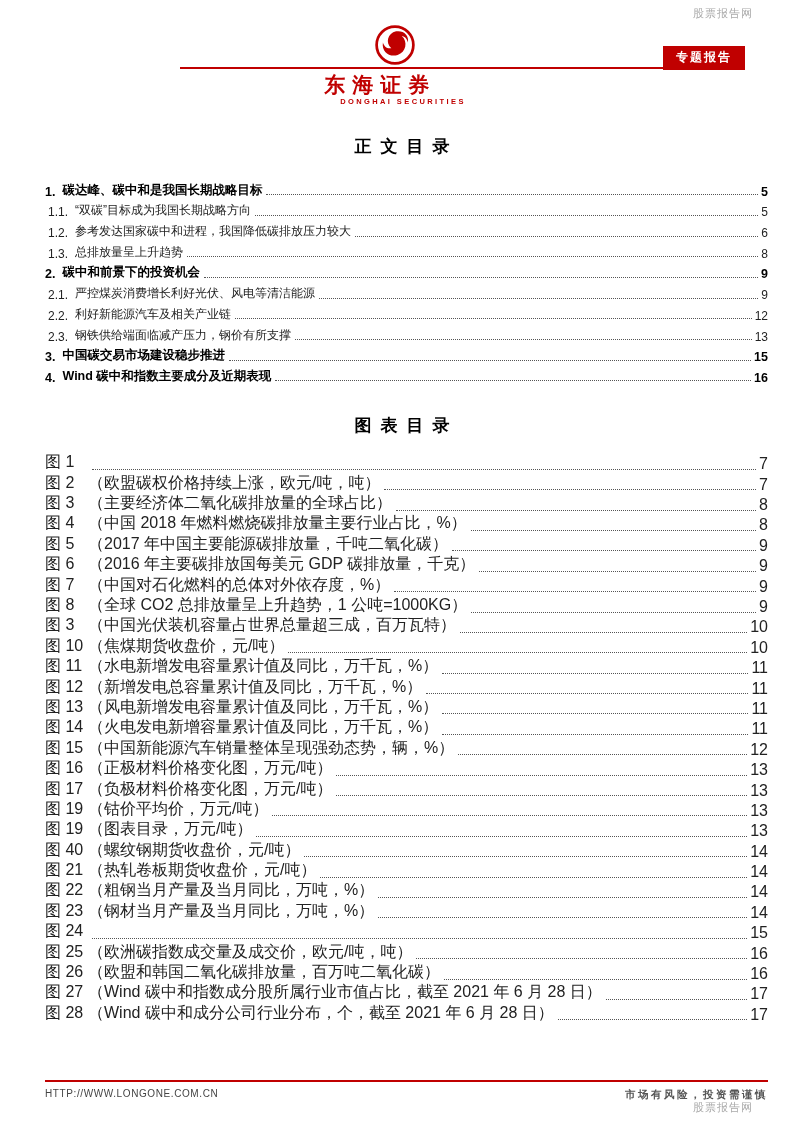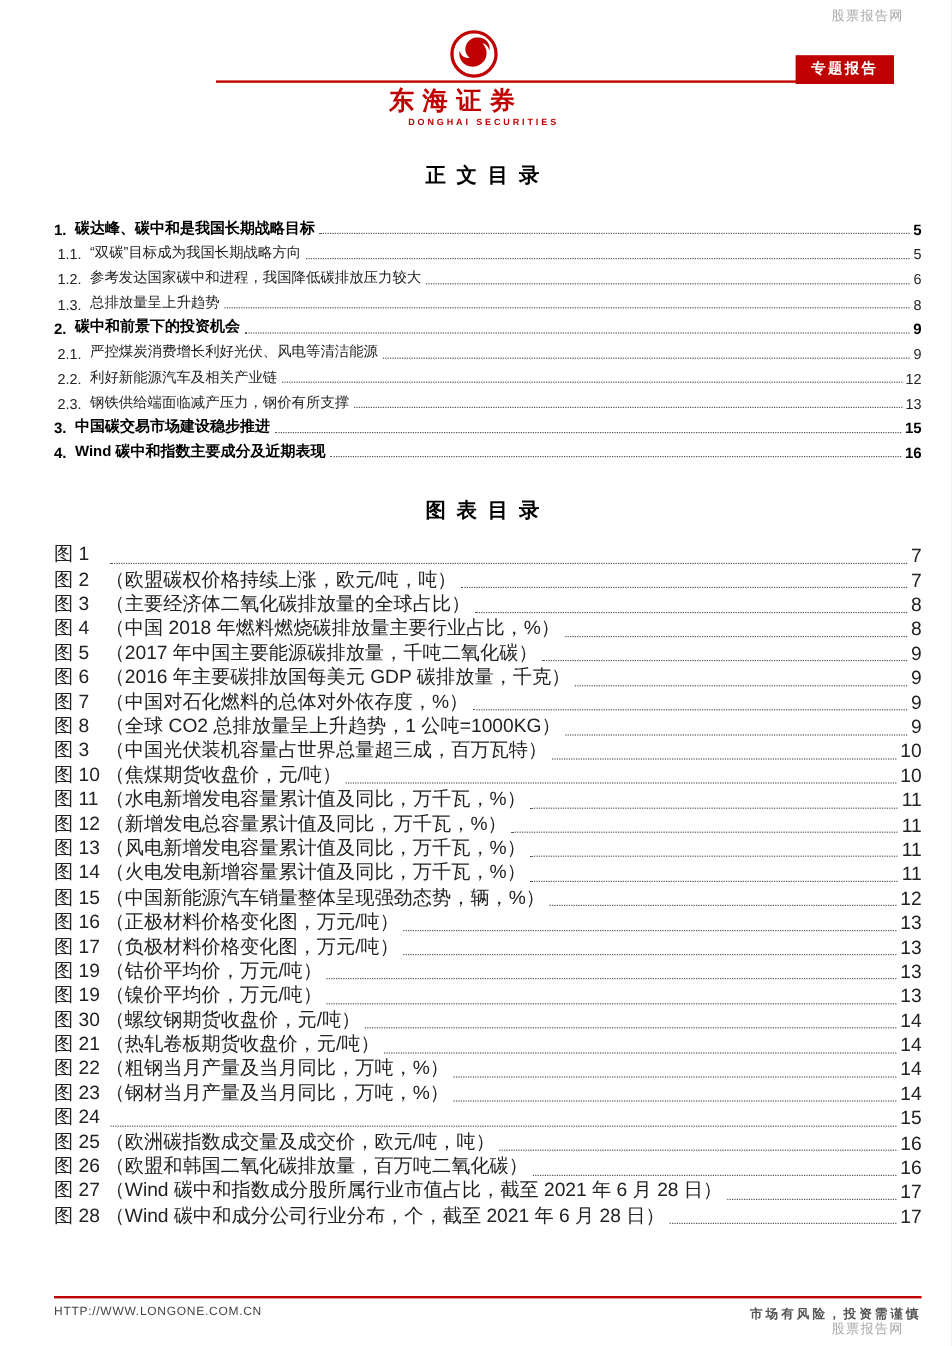--- a/index.html
+++ b/index.html
@@ -267,26 +267,26 @@
             <span class="pg">13</span>
           </div>
           <div class="fig-row">
             <span class="fig-num">图 19</span>
             <span class="txt">（钴价平均价，万元/吨）</span>
             <span class="dots"></span>
             <span class="pg">13</span>
           </div>
           <div class="fig-row">
             <span class="fig-num">图 19</span>
-            <span class="txt">（镍价平均价，万元/吨）</span>
+            <span class="txt">（图表目录，万元/吨）</span>
             <span class="dots"></span>
             <span class="pg">13</span>
           </div>
           <div class="fig-row">
-            <span class="fig-num">图 30</span>
+            <span class="fig-num">图 40</span>
             <span class="txt">（螺纹钢期货收盘价，元/吨）</span>
             <span class="dots"></span>
             <span class="pg">14</span>
           </div>
           <div class="fig-row">
             <span class="fig-num">图 21</span>
             <span class="txt">（热轧卷板期货收盘价，元/吨）</span>
             <span class="dots"></span>
             <span class="pg">14</span>
           </div>

